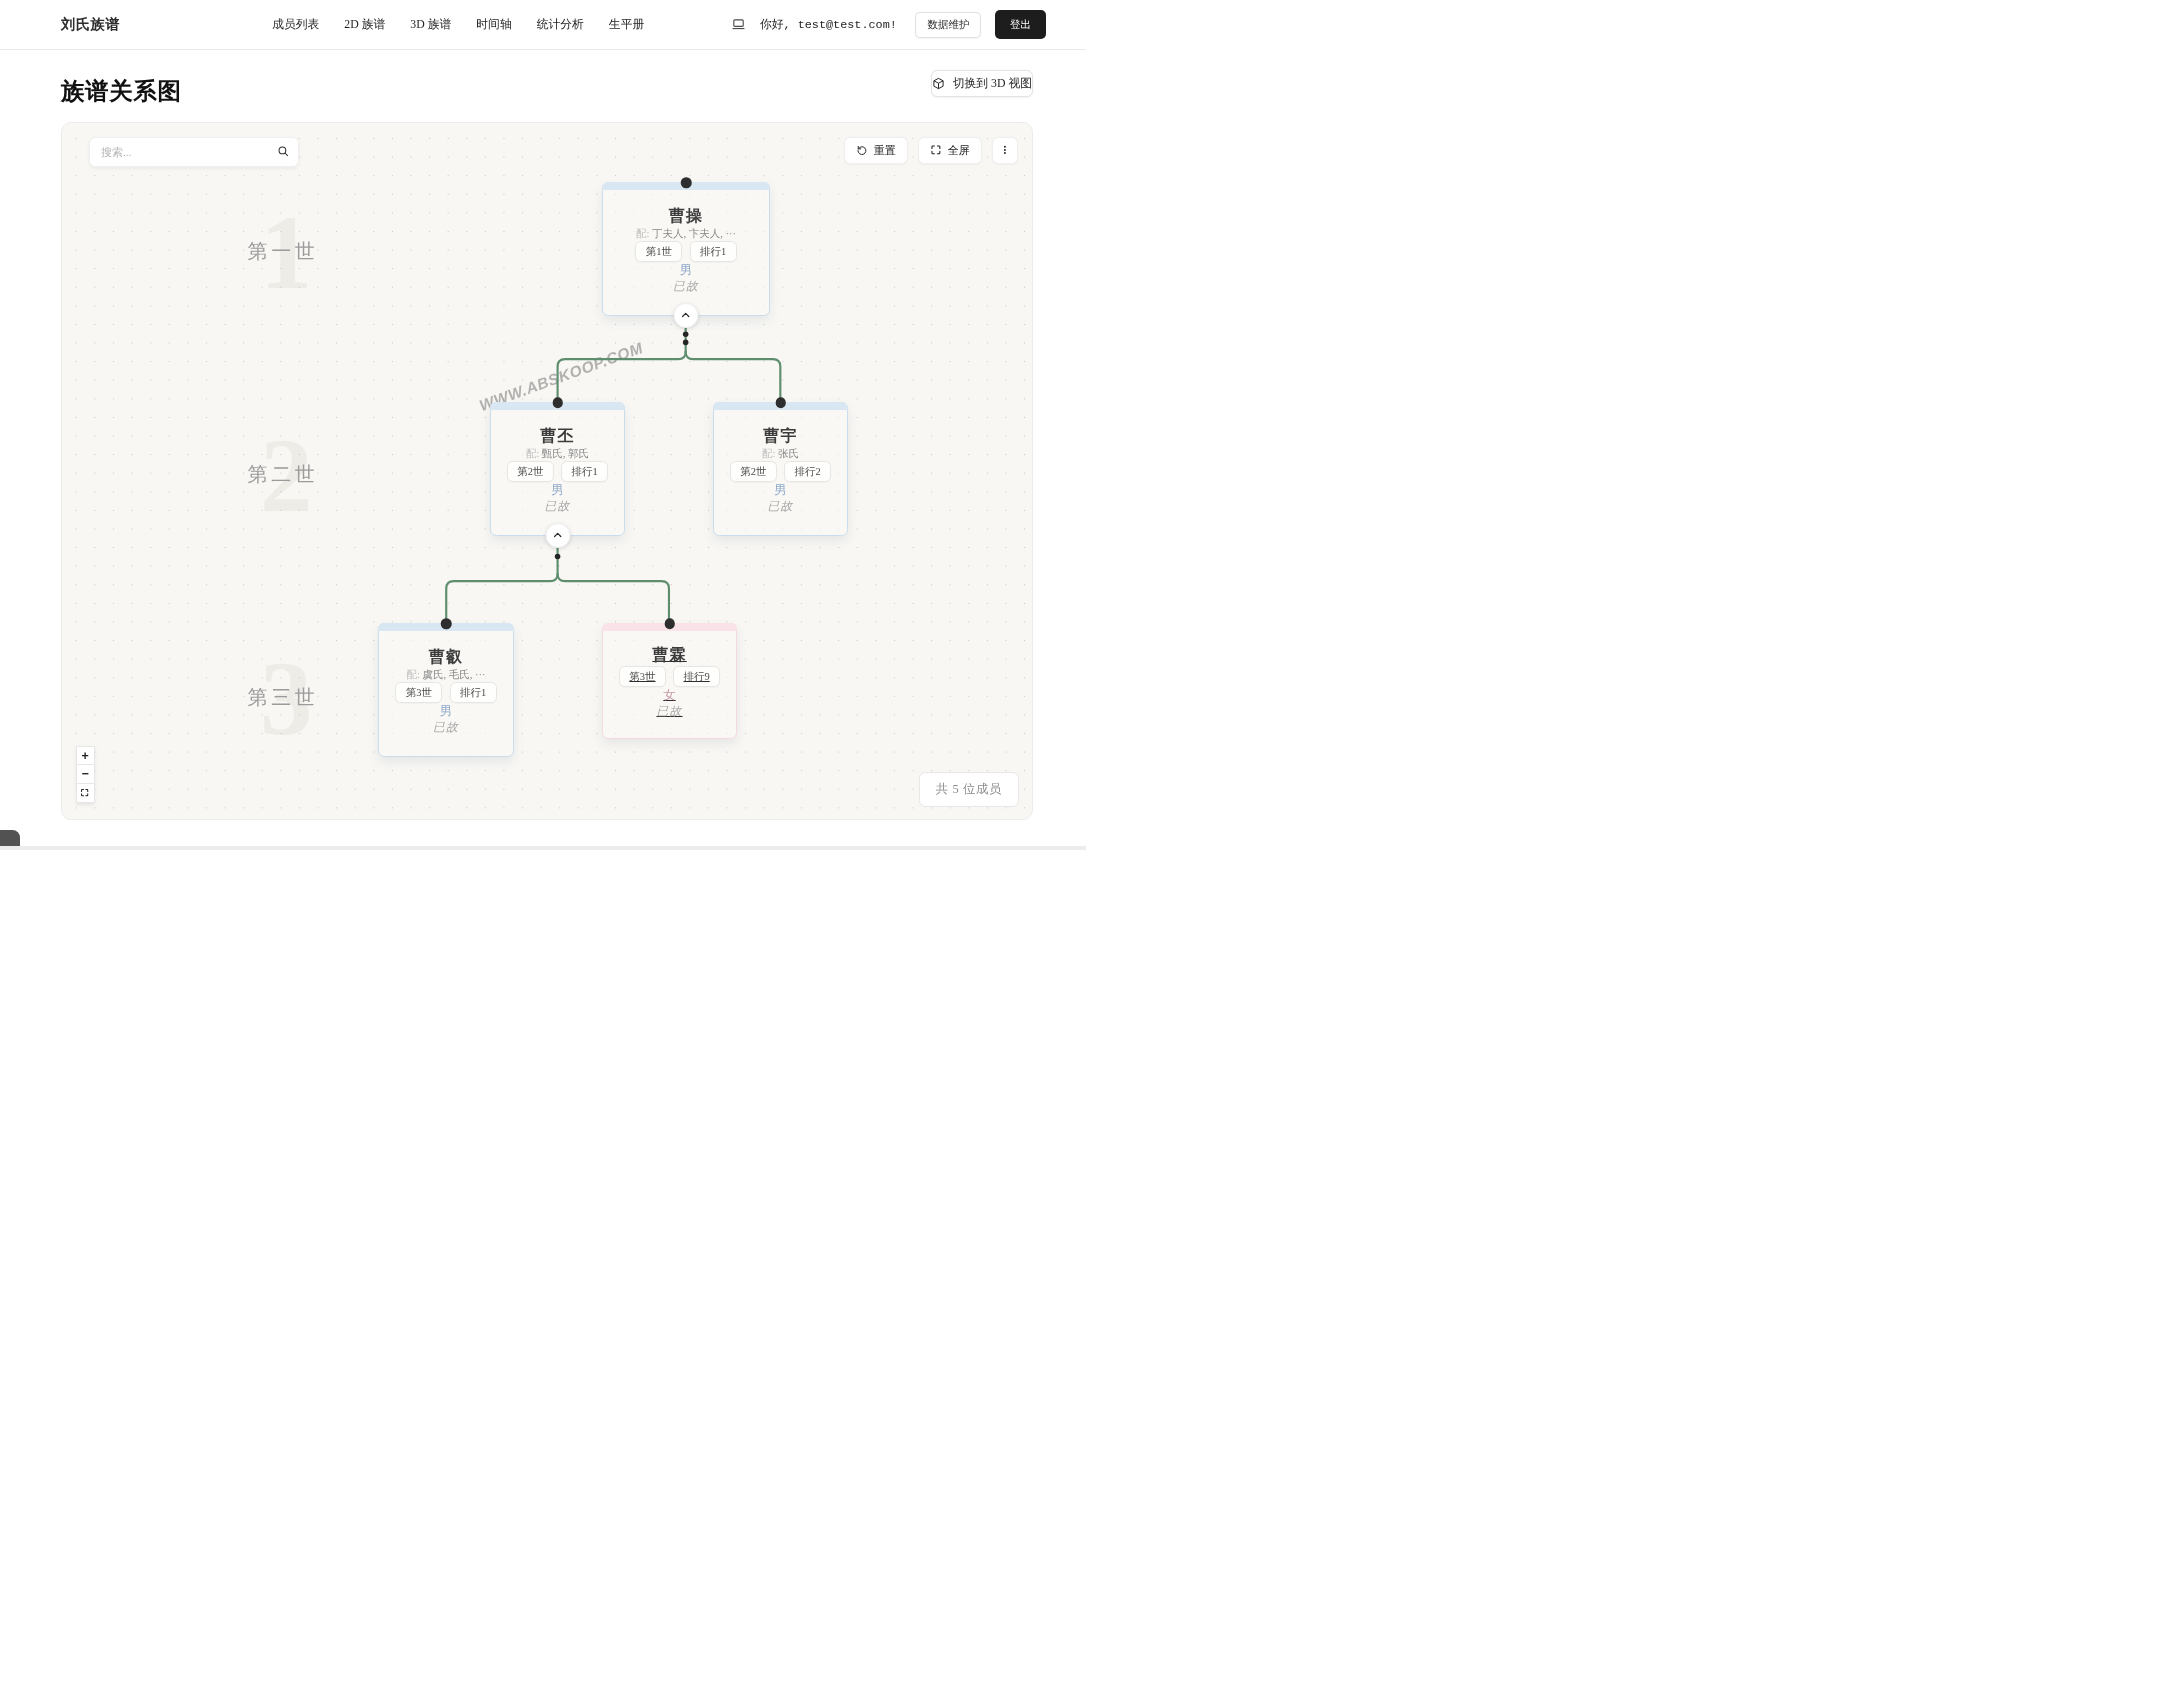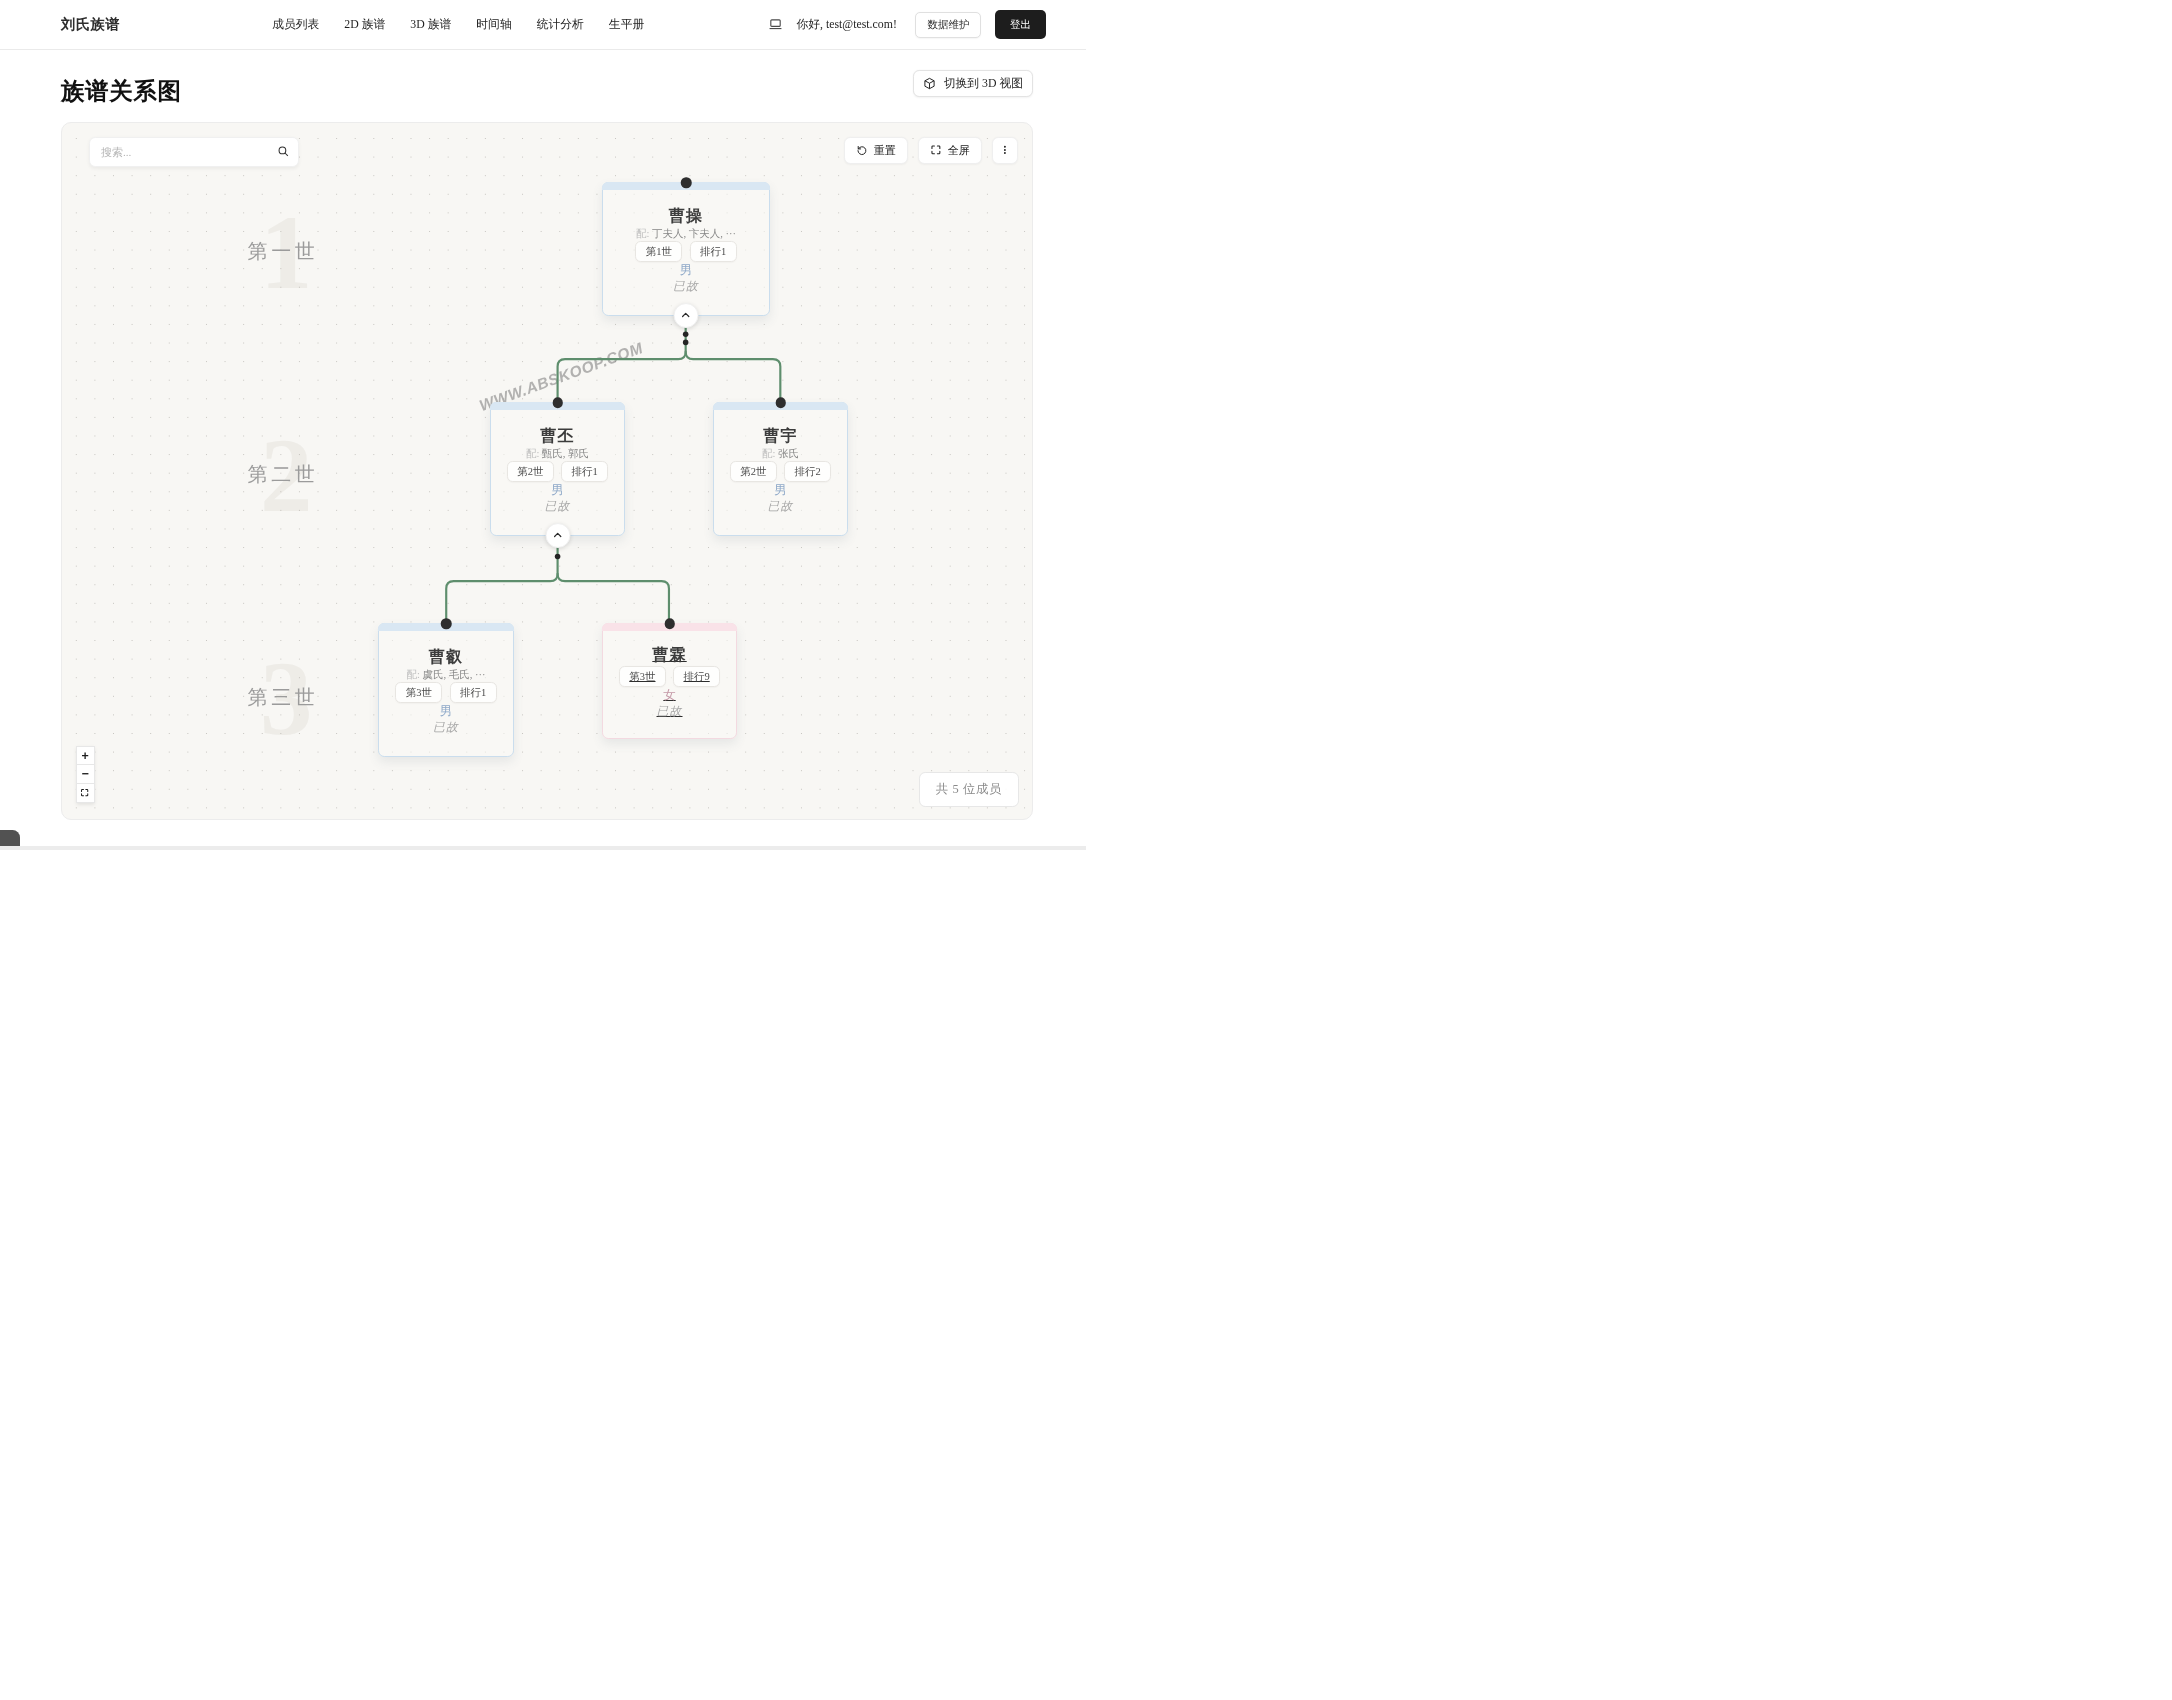--- a/index.html
+++ b/index.html
@@ -10,41 +10,41 @@
   }
 
   
   .navbar {
     height:50px; background:#fff; border-bottom:0.6px solid #eaeaea;
     display:flex; align-items:center; padding:0 40px 0 61px;
   }
   .logo { font-size:14.2px; font-weight:bold; letter-spacing:0.6px; }
   .nav-links { display:flex; gap:25px; margin-left:152px; }
   .nav-link { font-size:11.8px; color:#1f1f1f; cursor:pointer; white-space:nowrap; }
-  .nav-right { margin-left:auto; display:flex; align-items:center; gap:13.6px; }
+  .nav-right { margin-left:auto; display:flex; align-items:center; gap:13.6px;font-family:Liberation Mono, monospace; }
   .laptop { width:15px; height:15px; color:#4b4b4b; }
   .greeting { font-size:11.8px; color:#1f1f1f; margin-right:5px; white-space:nowrap; }
   .btn-outline {
     font-family:inherit; font-size:10.5px; color:#2d2d2d; background:#fff;
     border:0.6px solid #e0e0e0; border-radius:5px; height:26px; padding:0 11px; cursor:pointer;
     box-shadow:0 0.6px 1.2px rgba(0,0,0,.04);
   }
   .btn-dark {
     font-family:inherit; font-size:10.5px; color:#fff; background:#1d1d1d;
     border:none; border-radius:5px; height:28.5px; padding:0 15px; cursor:pointer;
   }
 
   
   .page-head { position:relative; padding:25px 61px 0 61px; }
   .page-title { font-size:23.5px; font-weight:bold; letter-spacing:0.6px; color:#111; }
   .btn-switch3d {
     position:absolute; right:53px; top:20.4px;
     display:flex; align-items:center; gap:7.4px;
     font-family:inherit; font-size:11.8px; color:#1f1f1f; background:#fff;
-    border:0.6px solid #e3e3e3; border-radius:6.2px; height:27px; padding:0 9px; cursor:pointer;
+    border:0.6px solid #e3e3e3; border-radius:6.2px; height:27px; padding:0 0; cursor:pointer;
     box-shadow:0 0.6px 1.9px rgba(0,0,0,.05);
   }
   .cube { width:13px; height:13px; color:#222; }
 
   
   .canvas {
     position:absolute; left:61px; top:122px; width:972px; height:698px;
     background:#f8f7f4;
     background-image:radial-gradient(circle,#c6c4bf 0.8px, rgba(0,0,0,0) 0.9px);
     background-size:18.6px 18.6px; background-position:5px 6.2px;

